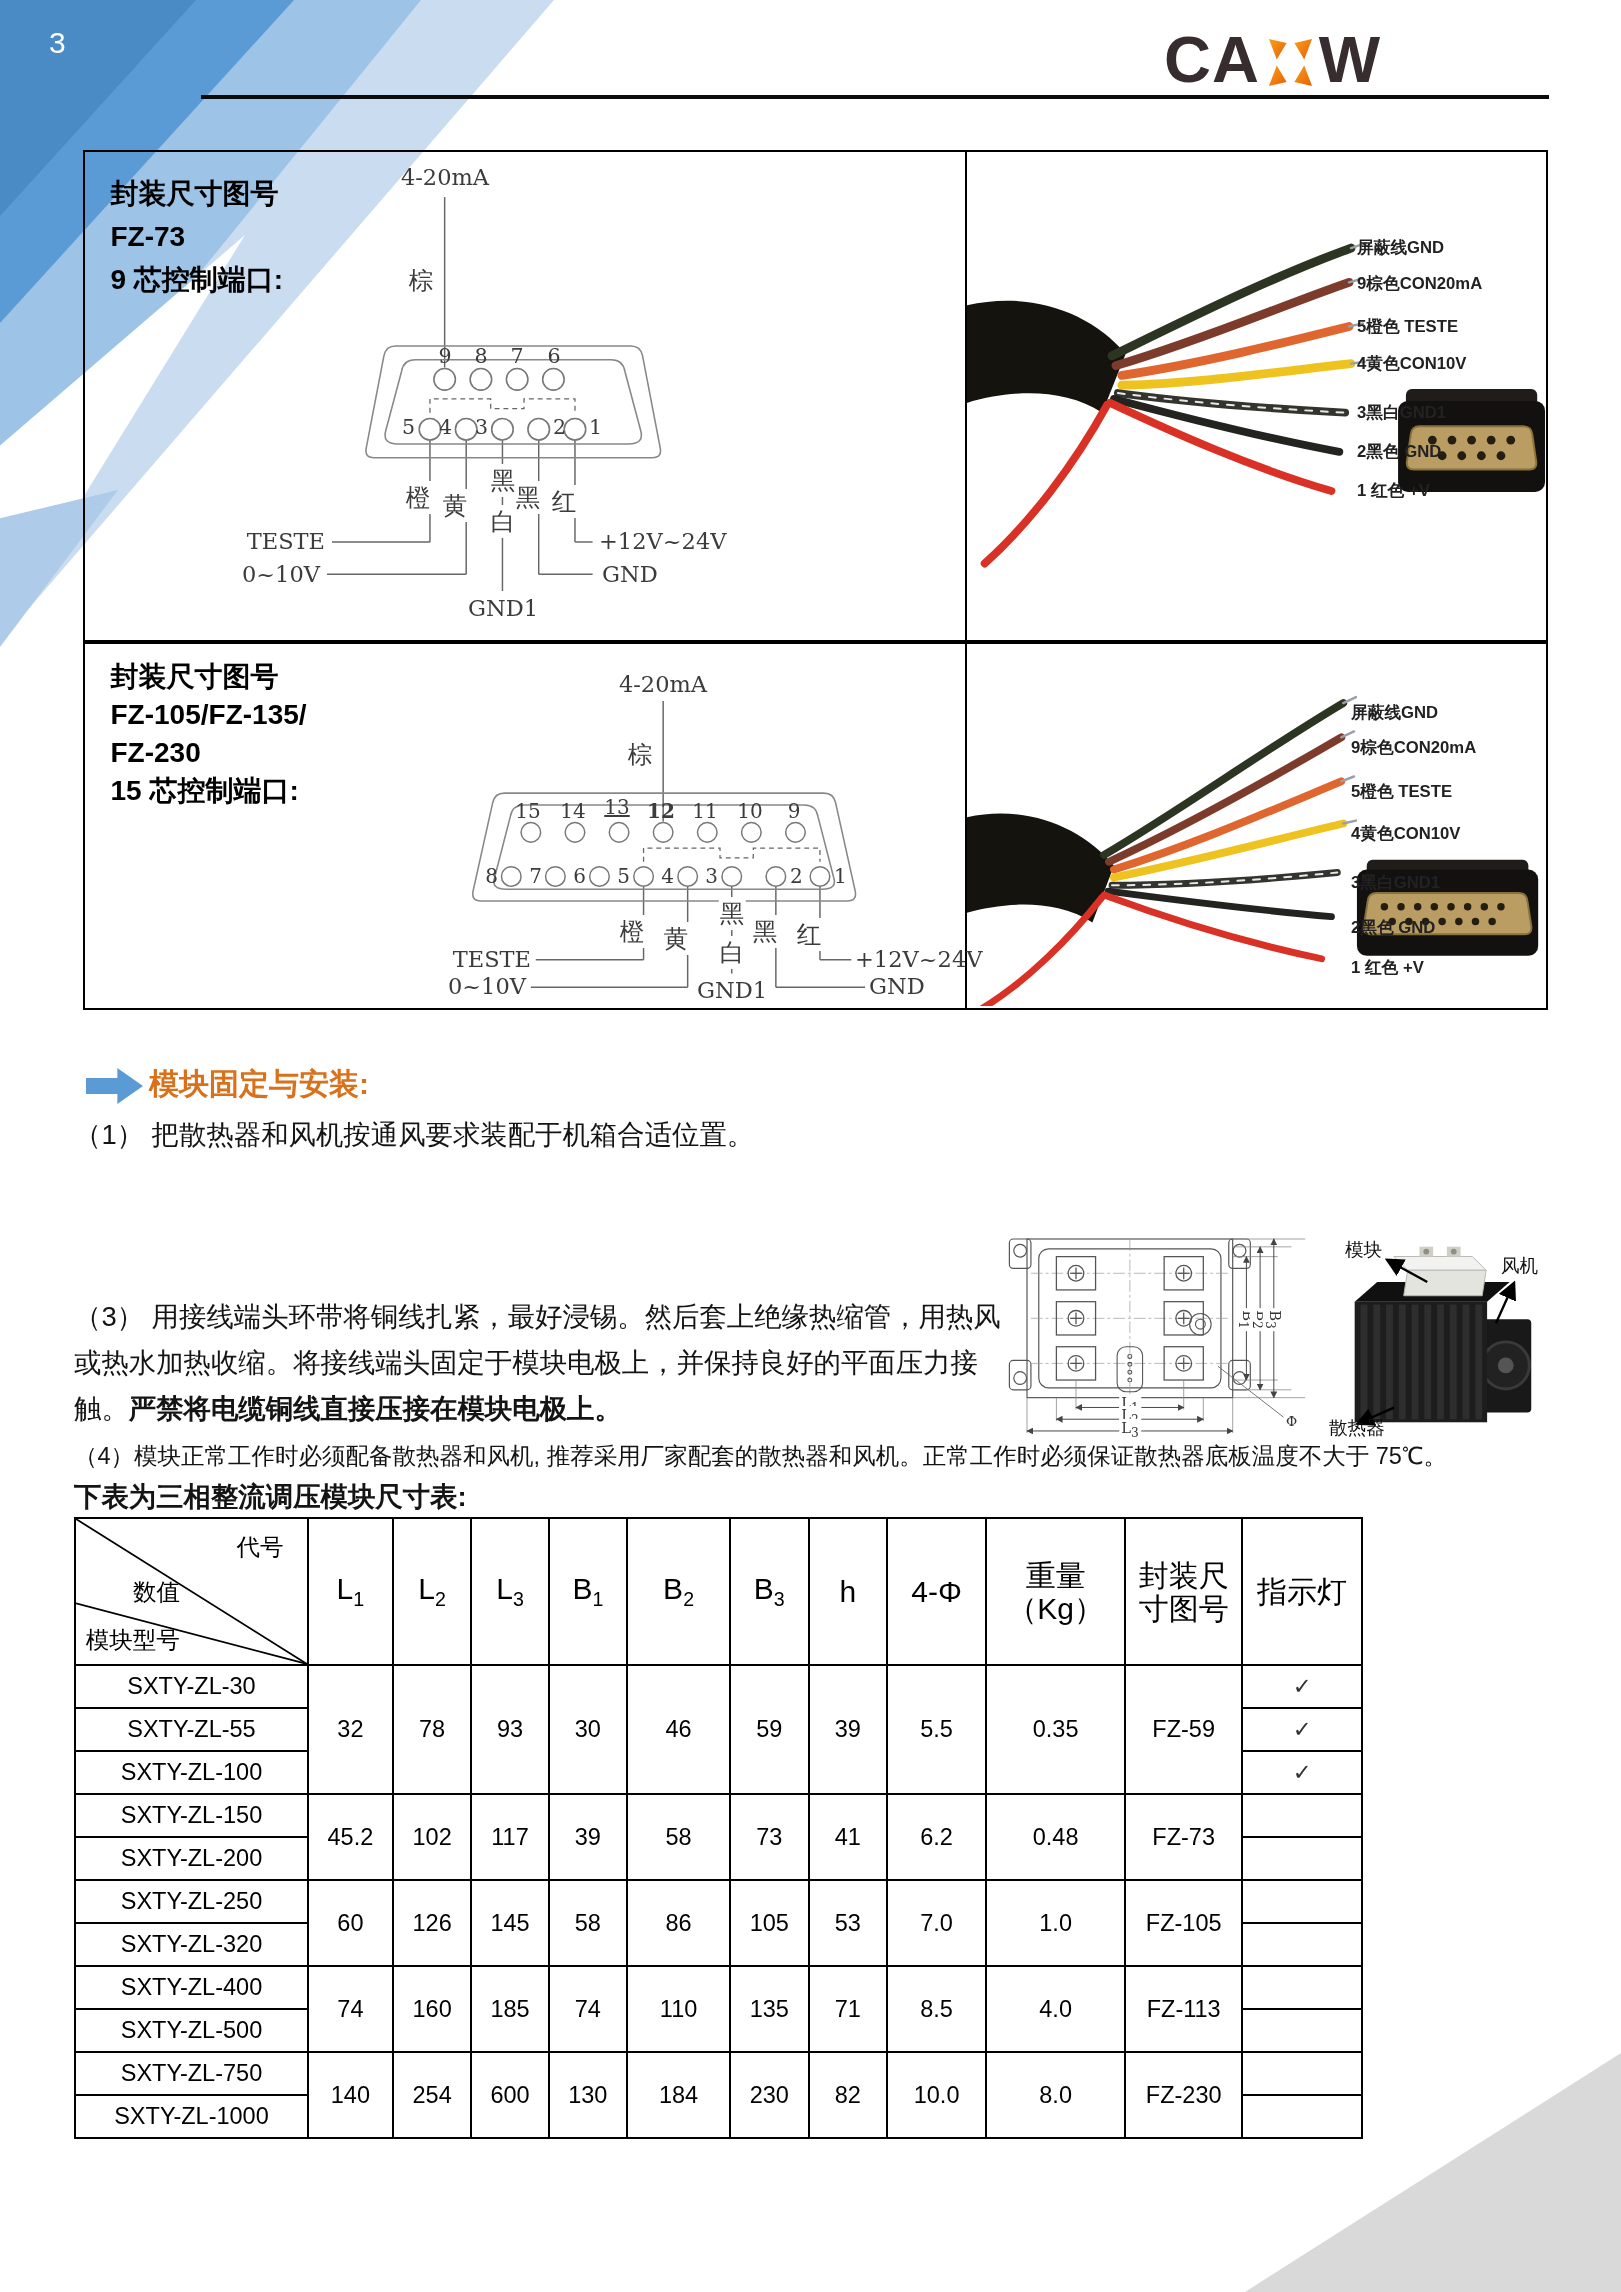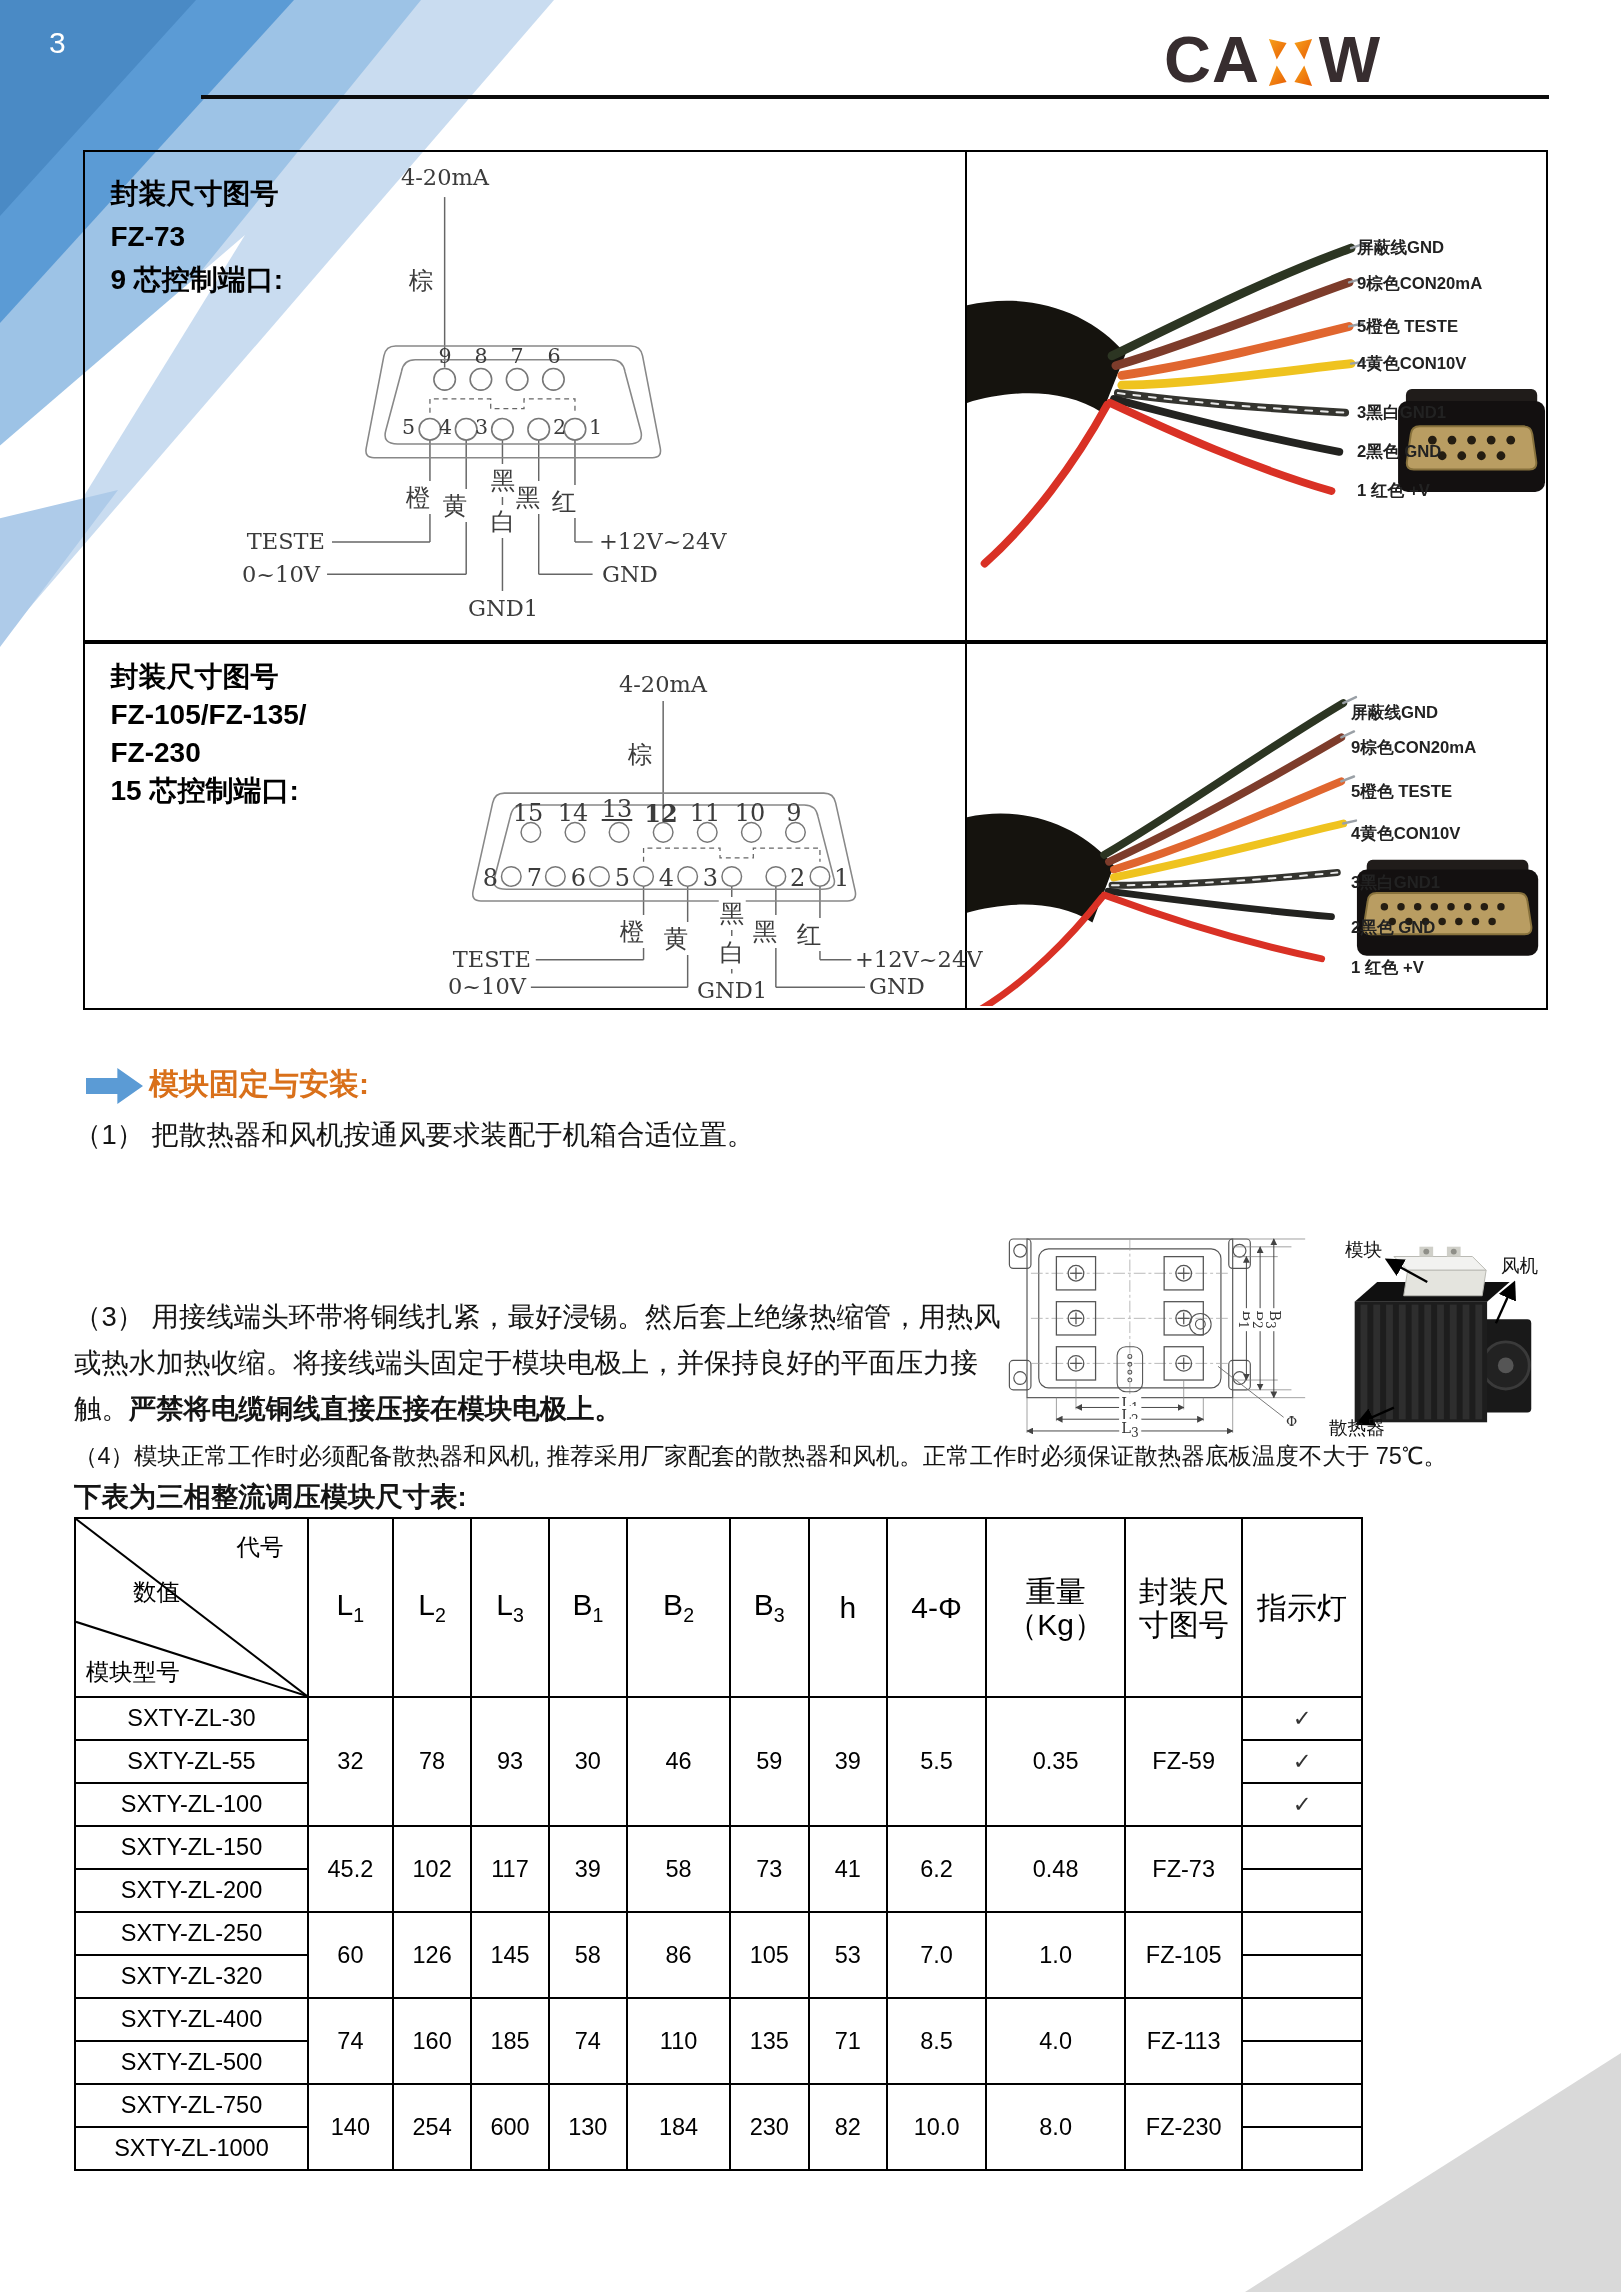--- a/index.html
+++ b/index.html
@@ -23,21 +23,21 @@
   
   .box{position:absolute;left:83px;width:1465px;border:2.9px solid #000;box-sizing:border-box;}
   .box1{top:150px;height:492px;}
   .box2{top:642px;height:368px;}
   .cellL{position:absolute;left:0;top:0;width:882px;height:100%;border-right:2.9px solid #000;box-sizing:border-box;}
   .cellR{position:absolute;left:882px;top:0;right:0;height:100%;overflow:hidden;}
   .box-title{position:absolute;left:25.5px;top:19.6px;font-weight:bold;font-size:28px;line-height:43px;color:#000;white-space:pre;}
   .box2 .box-title{line-height:38px;top:13.7px;}
   .dsvg{position:absolute;left:0;top:0;}
   .dspan{position:absolute;font-family:"DejaVu Serif","Liberation Serif",serif;color:#3c3c3c;white-space:nowrap;}
-  .f24{font-size:22.5px;} .f26{font-size:24.5px;} .pinlbl{font-size:20.6px;} .pinlbl2{font-size:24px;text-align:center;}
+  .f24{font-size:22.5px;} .f26{font-size:24.5px;} .pinlbl{font-size:20.6px;} .pinlbl2{font-size:20px;text-align:center;}
   .cm{transform:translateX(-50%);} .rm{transform:translateX(-100%);}
   .wirec{background:#fff;padding:0 1px;transform:translateX(-50%);}
   .plab{position:absolute;font-size:16.7px;font-weight:bold;color:#222;white-space:nowrap;}
   
   .arrow{position:absolute;left:86px;top:1068px;width:57px;height:36px;background:#5b9bd5;
          clip-path:polygon(0 28%,55% 28%,55% 0,100% 50%,55% 100%,55% 72%,0 72%);}
   .sec-head{position:absolute;left:149px;top:1064px;font-size:30px;font-weight:bold;color:#d9701a;}
   .para{position:absolute;left:74px;width:965px;font-size:27.4px;line-height:46px;color:#141414;white-space:pre-line;}
   .p1{top:1112px;} .p2{top:1159px;} .p3{top:1294px;}
   .p4{top:1437px;width:1480px;font-size:23.5px;line-height:39px;}
@@ -53,21 +53,21 @@
   
   .tblwrap{position:absolute;left:74px;top:1517px;width:1289px;}
   table{border-collapse:collapse;table-layout:fixed;width:1289px;border:2.9px solid #000;}
   td,th{border:2px solid #000;text-align:center;vertical-align:middle;padding:0;color:#000;}
   .hrow th{height:145px;font-weight:normal;font-size:30px;}
   .hrow th sub{font-size:19.6px;}
   .ths{font-size:25.5px;white-space:pre-line;line-height:33px;}
   td{height:41px;font-size:23.5px;}
   .model{font-size:23.5px;}
   .ind{font-size:22.5px;color:#333;}
-  .corner{position:relative;padding:16px;}
+  .corner{position:relative;padding:0;}
   .corner svg{position:absolute;left:0;top:0;width:100%;height:100%;}
   .corner span{position:absolute;font-size:23.5px;font-weight:normal;}
   .c0{right:23.5px;top:11.8px;} .c1{left:57px;top:57px;} .c2{left:9.8px;bottom:7.8px;}
   
   .gray-corner{position:absolute;left:1245px;top:2053px;width:376px;height:239px;background:#d9d9d9;
                clip-path:polygon(0 100%,100% 0,100% 100%);}
 </style>
 </head>
 <body>
 

